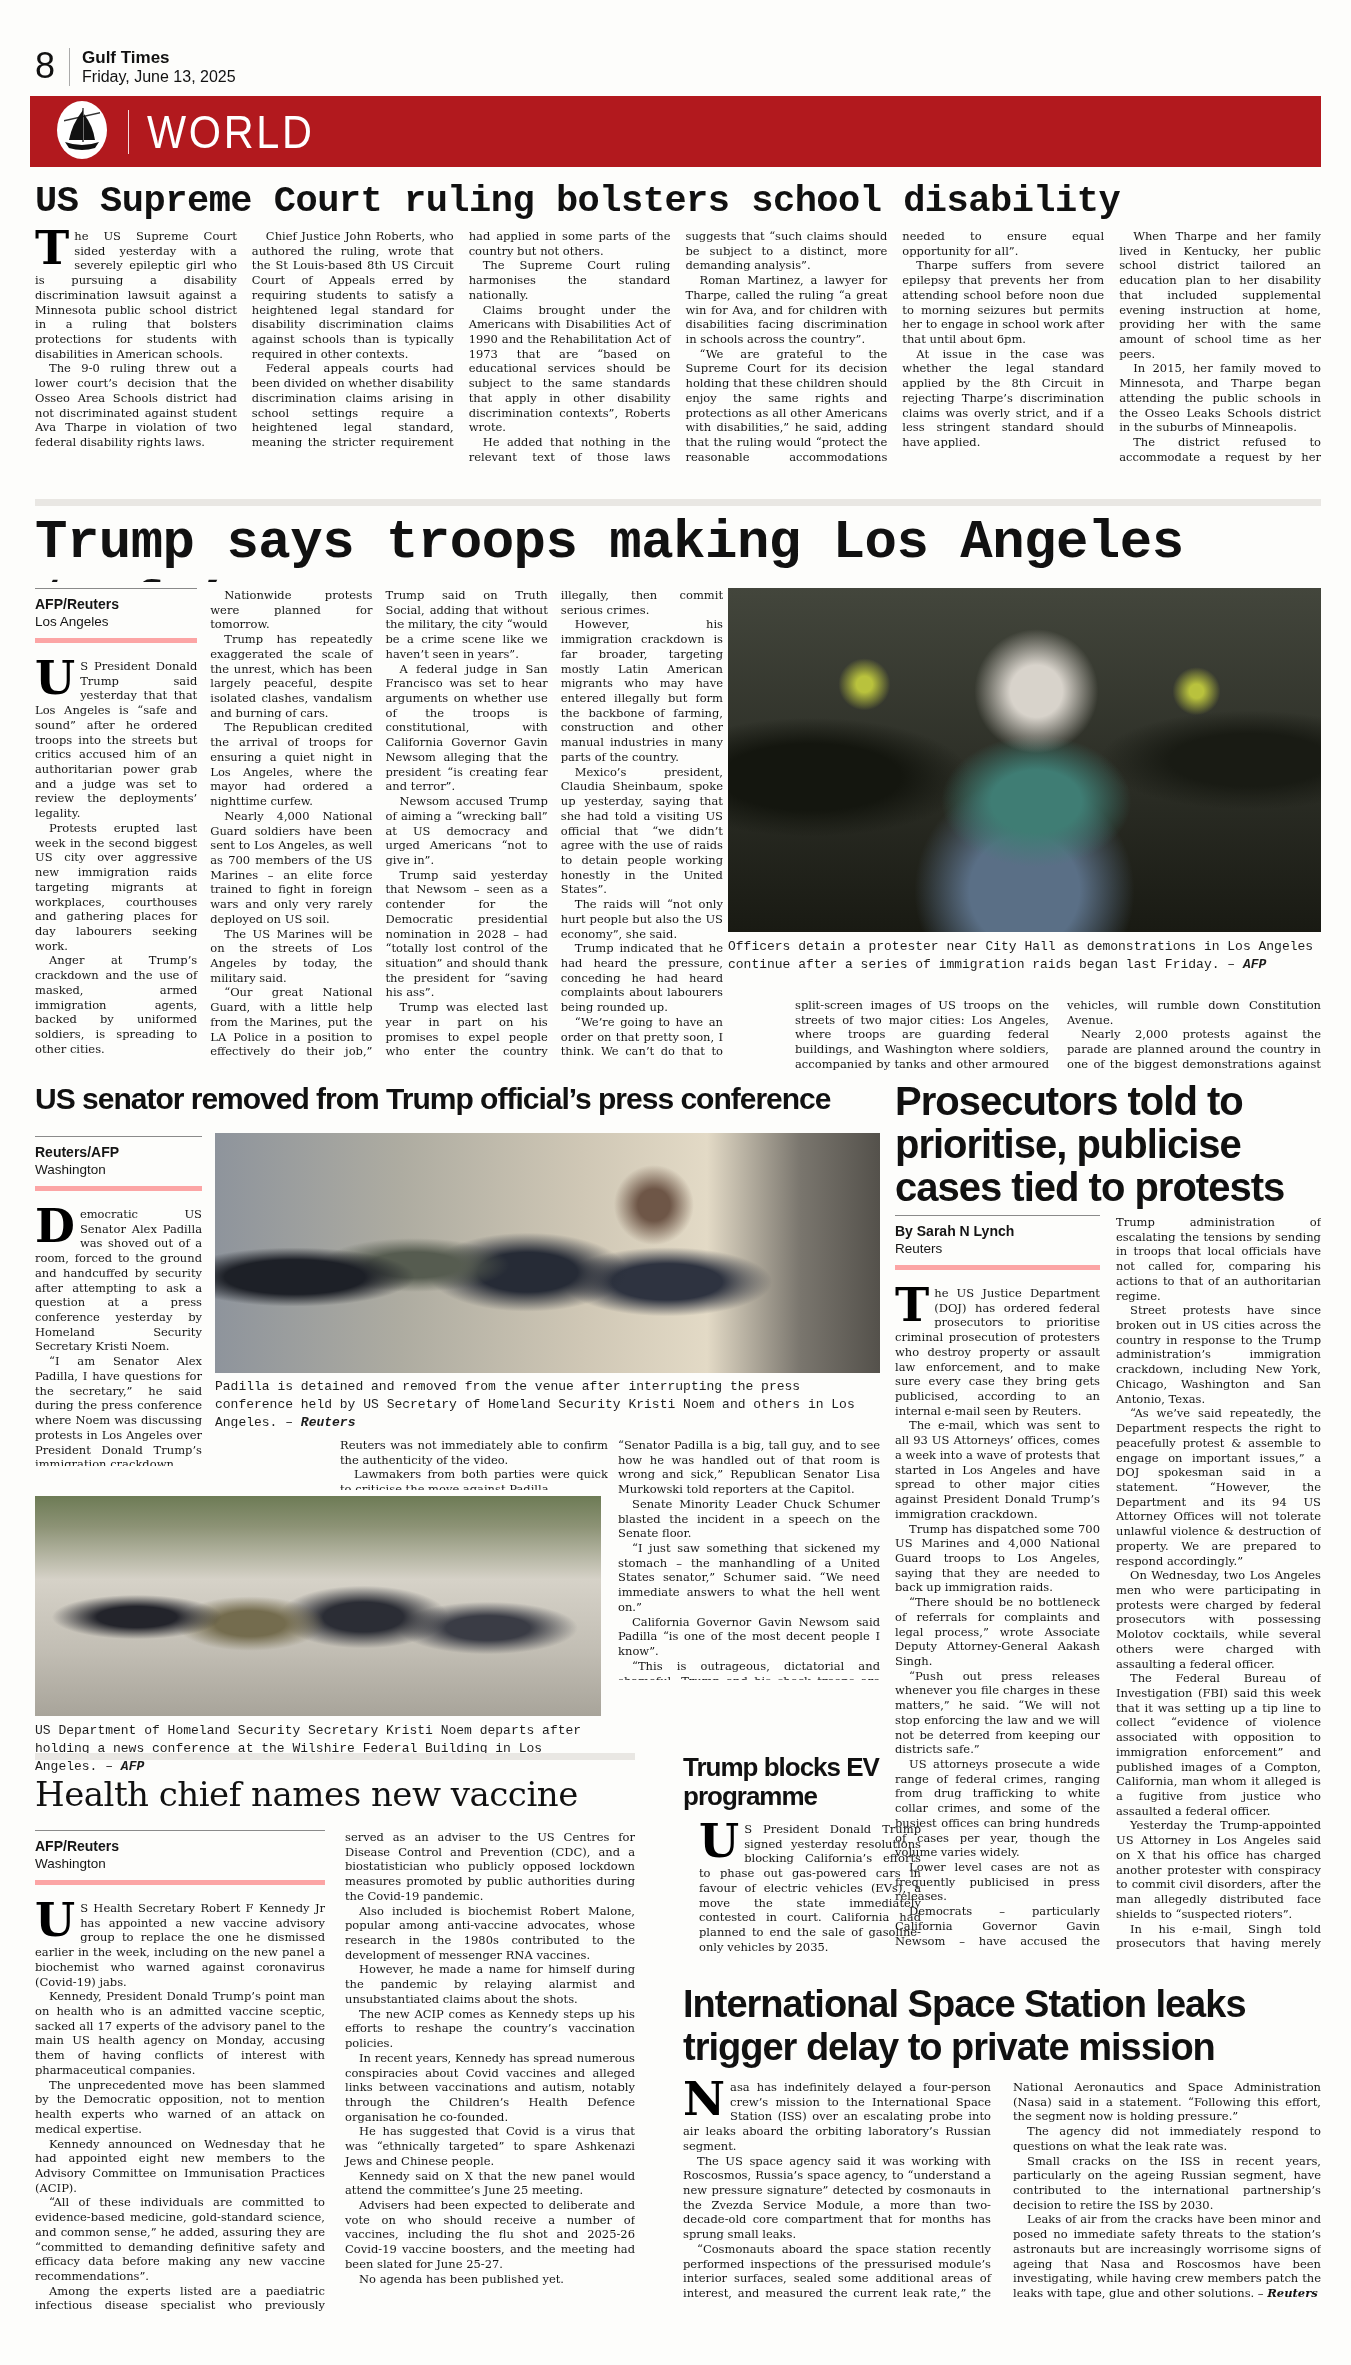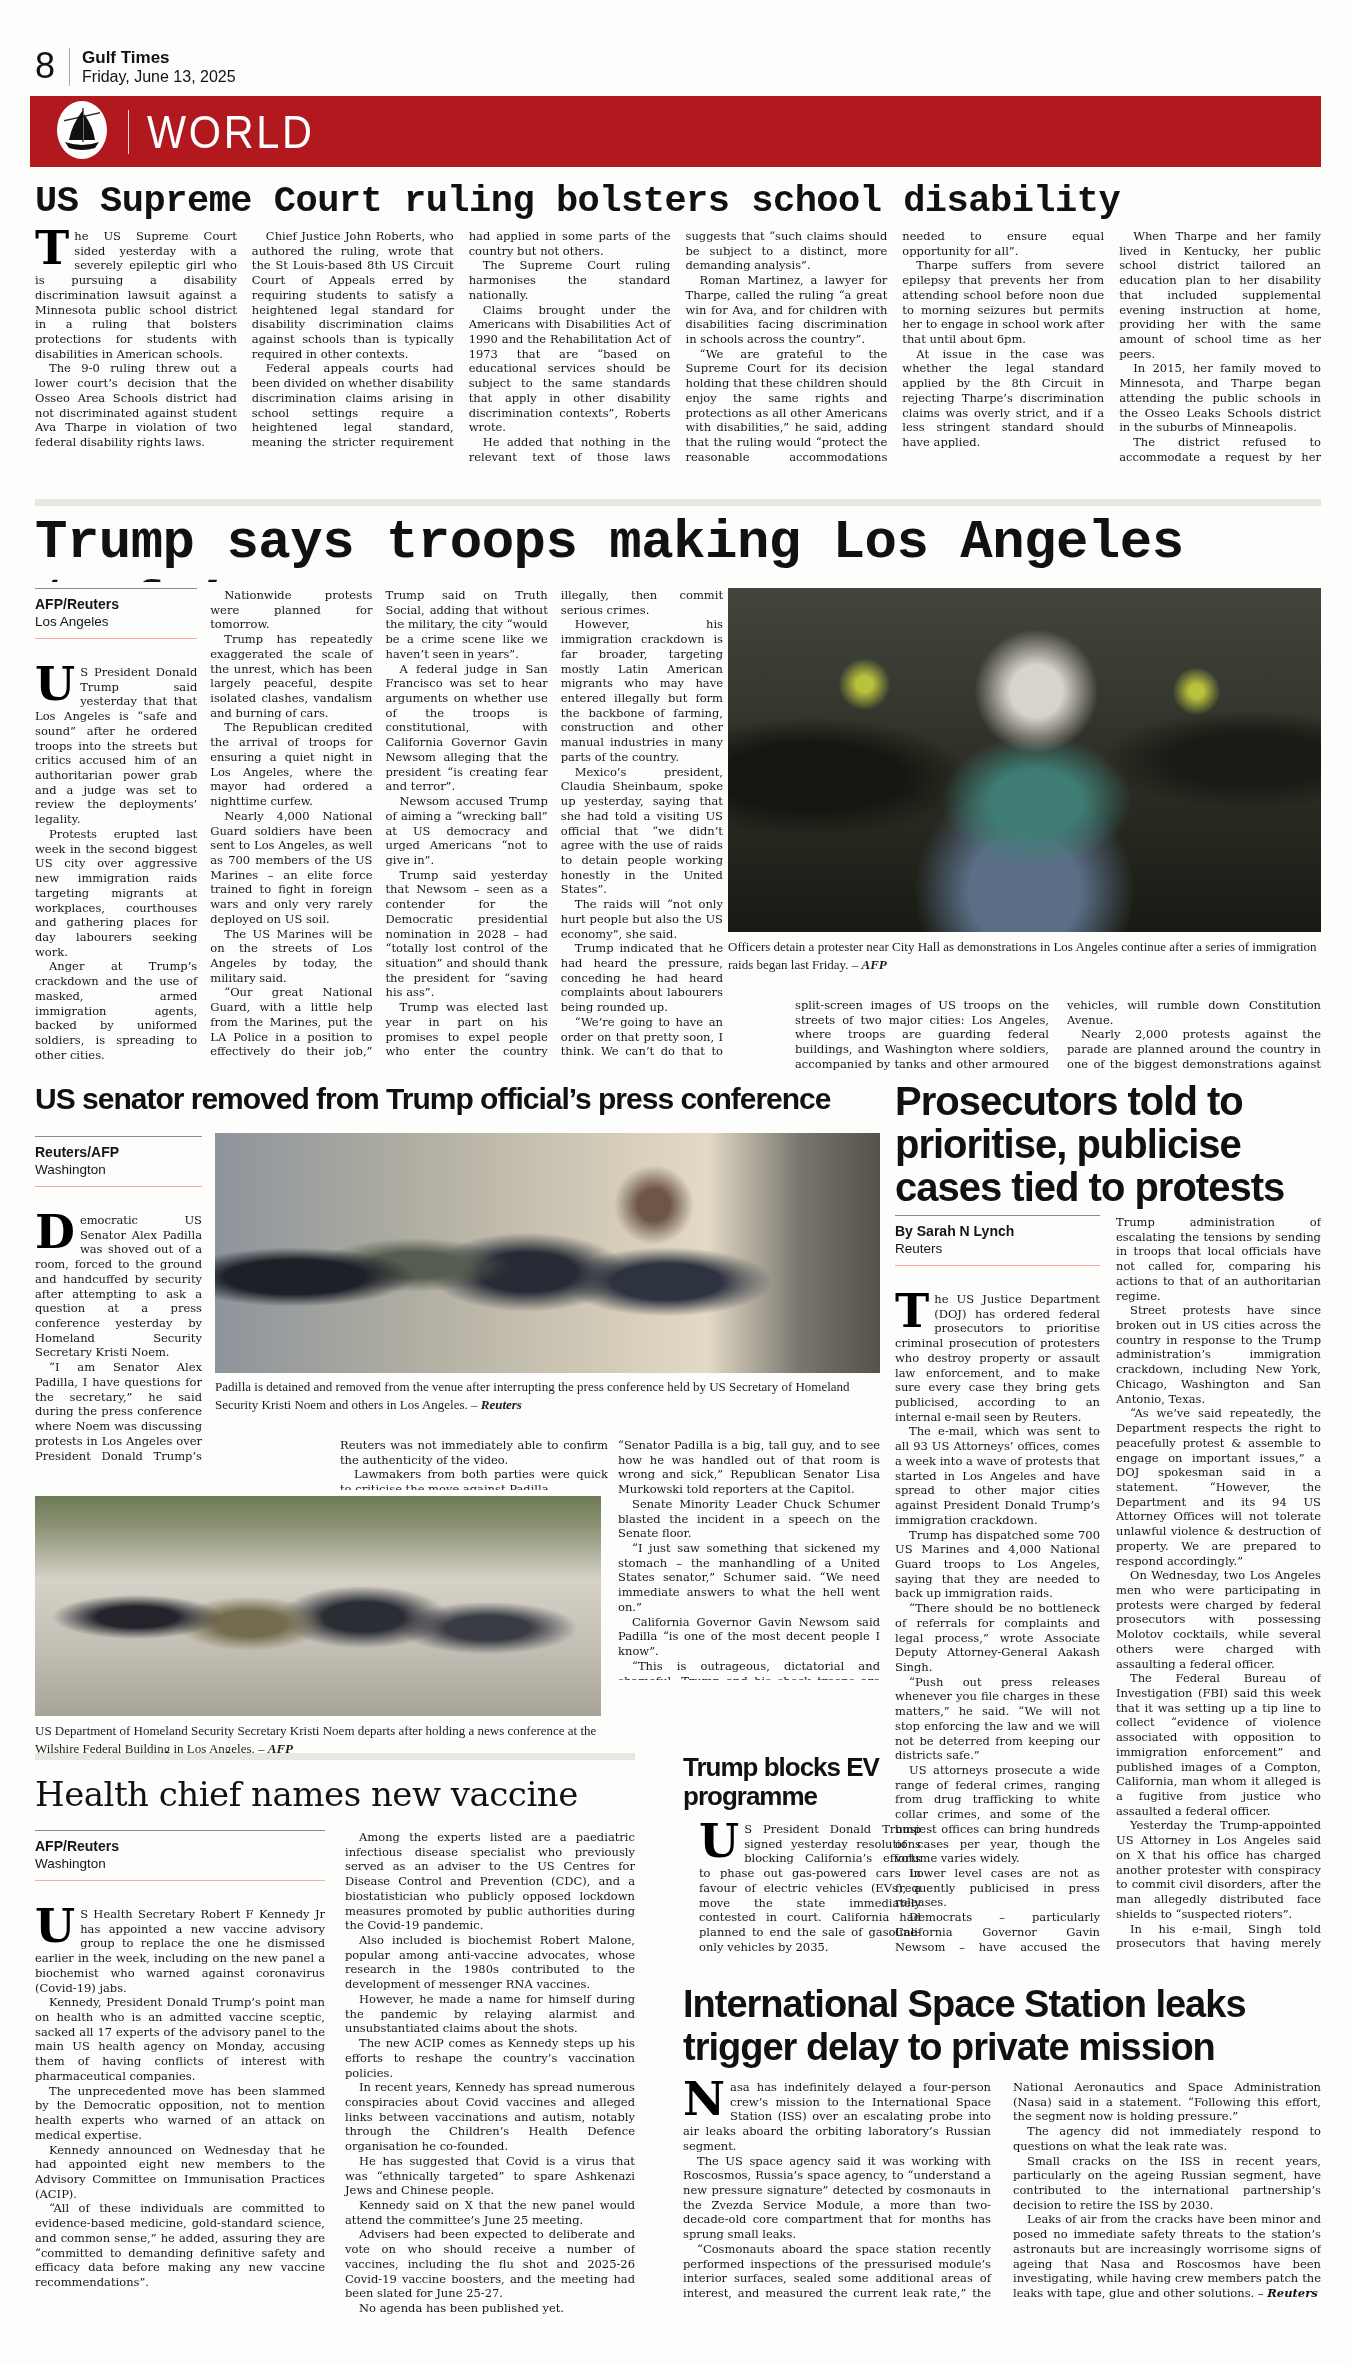--- a/index.html
+++ b/index.html
@@ -32,27 +32,27 @@
   .flow p:first-child{text-indent:0;}
   .body-txt{font-size:11.5px;line-height:1.28;color:#141414;}
   .cols6{column-count:6;column-gap:15px;}
   .cols4{column-count:4;column-gap:13px;}
   .cols2{column-count:2;column-gap:18px;}
   [data-dropcap="true"] p:first-child::first-letter{
      float:left;font-size:46px;line-height:36px;padding:1px 5px 0 0;font-weight:bold;color:#000;}
   .credit{font-weight:bold;font-style:italic;}
 
   
-  .byline{font-family:"Liberation Sans",sans-serif;border-top:1px solid #8a8a8a;border-bottom:1px solid #fca5a5;
-          padding:7px 0 8px 0;margin-bottom:26px;break-inside:avoid;}
+  .byline{font-family:"Liberation Sans",sans-serif;border-top:1px solid #8a8a8a;border-bottom:5px solid #fca5a5;
+          padding:7px 0 8px 0;margin-bottom:16px;break-inside:avoid;}
   .byline .who{font-weight:bold;font-size:14px;line-height:17px;}
   .byline .where{font-size:13.5px;line-height:17px;}
 
   
-  .caption{font-family:Liberation Serif, serif;font-size:13px;line-height:1.38;color:#1c1c1c;}
+  .caption{font-family:Liberation Mono, monospace;font-size:13px;line-height:1.38;color:#1c1c1c;}
 
   
   .graybar{background:#e9e7e3;}
 
   
   .photo{background:#777;}
   .photo-la{background:
      radial-gradient(circle at 52% 30%, #d8d3cb 0 26px, rgba(216,211,203,0) 62px),
      radial-gradient(ellipse at 52% 62%, #3f7d74 0 45px, rgba(63,125,116,0) 95px),
      radial-gradient(ellipse at 50% 88%, #5a6f86 0 55px, rgba(90,111,134,0) 110px),

